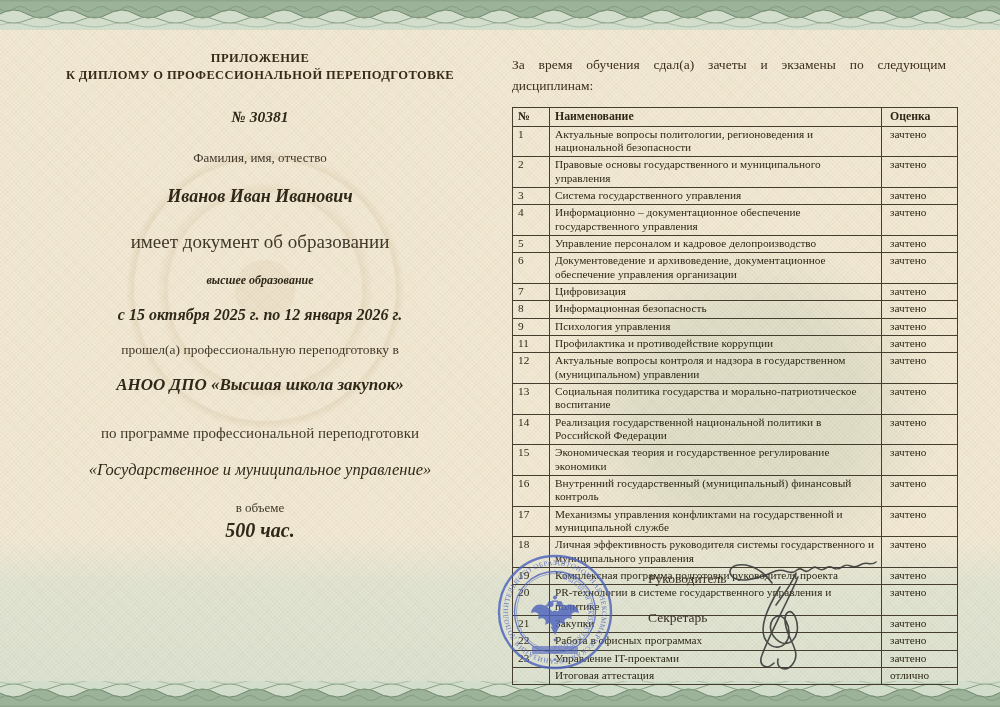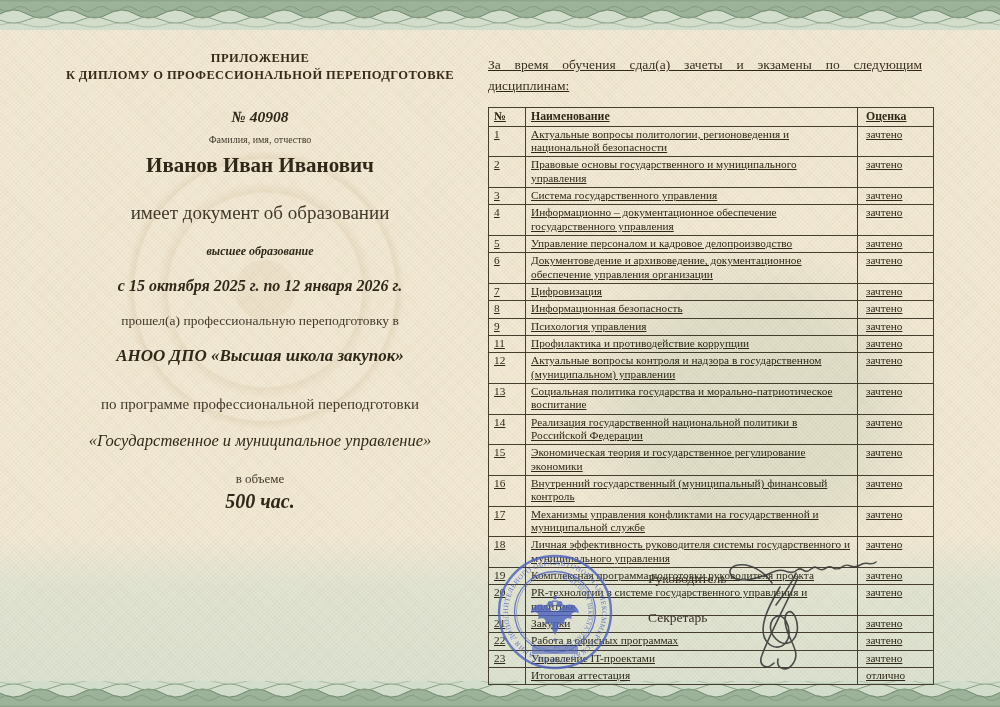--- a/index.html
+++ b/index.html
@@ -36,34 +36,34 @@
   .border-band{position:absolute;left:0;width:1000px;z-index:2;display:block;}
   #border-top{top:0;height:30px;}
   #border-bottom{bottom:0;height:26px;}
 
   
   .left-page{
     position:absolute;left:40px;top:50px;width:440px;z-index:3;text-align:center;
   }
   .lp-title{font-weight:bold;font-size:12.5px;letter-spacing:.4px;line-height:1.35;color:#352b18;}
   .lp-number{font-weight:bold;font-style:italic;font-size:15.5px;margin-top:24px;}
-  .lp-fio-label{font-size:10px;margin-top:8px;color:#42382a;}
-  .lp-name{font-weight:bold;font-size:21px;margin-top:8px;}
+  .lp-fio-label{font-size:13px;margin-top:24px;color:#42382a;}
+  .lp-name{font-weight:bold;font-style:italic;font-size:18px;margin-top:20px;}
   .lp-hasdoc{font-size:19px;margin-top:24px;color:#42382a;}
   .lp-edu{font-weight:bold;font-style:italic;font-size:12px;margin-top:20px;}
   .lp-period{font-weight:bold;font-style:italic;font-size:16px;margin-top:18px;}
   .lp-completed{font-size:13.5px;margin-top:18px;color:#42382a;}
   .lp-org{font-weight:bold;font-style:italic;font-size:17px;margin-top:17px;}
   .lp-program-label{font-size:15px;margin-top:30px;color:#42382a;}
   .lp-program{font-weight:normal;font-style:italic;font-size:16.5px;margin-top:18px;}
   .lp-volume-label{font-size:13px;margin-top:20px;color:#42382a;}
   .lp-volume{font-weight:bold;font-style:italic;font-size:20px;margin-top:3px;}
 
   
-  .right-page{position:absolute;left:488px;top:55px;width:434px;z-index:3;text-decoration:underline;}
+  .right-page{position:absolute;left:512px;top:55px;width:434px;z-index:3;}
   .intro{font-size:13.5px;line-height:1.55;text-align:justify;color:#3a2f1f;}
   table.grades{
     border-collapse:collapse;width:446px;margin-top:10px;
     font-size:11.3px;line-height:1.18;color:#2e2817;
   }
   table.grades th,table.grades td{
     border:1px solid #453e2f;padding:1px 5px 2px 5px;vertical-align:top;text-align:left;
   }
   table.grades{border:1.5px solid #453e2f;}
   table.grades th{font-weight:bold;font-size:11.8px;padding-top:2px;padding-bottom:2px;}
@@ -102,21 +102,21 @@
       <path d="M0 12 Q 13.5 20 27 12 Q 40.5 4 54 12 Q 67.5 20 81 12 Q 94.5 4 108 12 Q 121.5 20 135 12 Q 148.5 4 162 12 Q 175.5 20 189 12 Q 202.5 4 216 12 Q 229.5 20 243 12 Q 256.5 4 270 12 Q 283.5 20 297 12 Q 310.5 4 324 12 Q 337.5 20 351 12 Q 364.5 4 378 12 Q 391.5 20 405 12 Q 418.5 4 432 12 Q 445.5 20 459 12 Q 472.5 4 486 12 Q 499.5 20 513 12 Q 526.5 4 540 12 Q 553.5 20 567 12 Q 580.5 4 594 12 Q 607.5 20 621 12 Q 634.5 4 648 12 Q 661.5 20 675 12 Q 688.5 4 702 12 Q 715.5 20 729 12 Q 742.5 4 756 12 Q 769.5 20 783 12 Q 796.5 4 810 12 Q 823.5 20 837 12 Q 850.5 4 864 12 Q 877.5 20 891 12 Q 904.5 4 918 12 Q 931.5 20 945 12 Q 958.5 4 972 12 Q 985.5 20 999 12 Q 1012.5 4 1026 12" fill="none" stroke="#70886f" stroke-width="1"></path>
       <path d="M0 6 Q 13.5 0 27 6 Q 40.5 12 54 6 Q 67.5 0 81 6 Q 94.5 12 108 6 Q 121.5 0 135 6 Q 148.5 12 162 6 Q 175.5 0 189 6 Q 202.5 12 216 6 Q 229.5 0 243 6 Q 256.5 12 270 6 Q 283.5 0 297 6 Q 310.5 12 324 6 Q 337.5 0 351 6 Q 364.5 12 378 6 Q 391.5 0 405 6 Q 418.5 12 432 6 Q 445.5 0 459 6 Q 472.5 12 486 6 Q 499.5 0 513 6 Q 526.5 12 540 6 Q 553.5 0 567 6 Q 580.5 12 594 6 Q 607.5 0 621 6 Q 634.5 12 648 6 Q 661.5 0 675 6 Q 688.5 12 702 6 Q 715.5 0 729 6 Q 742.5 12 756 6 Q 769.5 0 783 6 Q 796.5 12 810 6 Q 823.5 0 837 6 Q 850.5 12 864 6 Q 877.5 0 891 6 Q 904.5 12 918 6 Q 931.5 0 945 6 Q 958.5 12 972 6 Q 985.5 0 999 6 Q 1012.5 12 1026 6" fill="none" stroke="#87a083" stroke-width="1"></path>
       <path d="M0 1 Q 13.5 5 27 1 Q 40.5 -3 54 1 Q 67.5 5 81 1 Q 94.5 -3 108 1 Q 121.5 5 135 1 Q 148.5 -3 162 1 Q 175.5 5 189 1 Q 202.5 -3 216 1 Q 229.5 5 243 1 Q 256.5 -3 270 1 Q 283.5 5 297 1 Q 310.5 -3 324 1 Q 337.5 5 351 1 Q 364.5 -3 378 1 Q 391.5 5 405 1 Q 418.5 -3 432 1 Q 445.5 5 459 1 Q 472.5 -3 486 1 Q 499.5 5 513 1 Q 526.5 -3 540 1 Q 553.5 5 567 1 Q 580.5 -3 594 1 Q 607.5 5 621 1 Q 634.5 -3 648 1 Q 661.5 5 675 1 Q 688.5 -3 702 1 Q 715.5 5 729 1 Q 742.5 -3 756 1 Q 769.5 5 783 1 Q 796.5 -3 810 1 Q 823.5 5 837 1 Q 850.5 -3 864 1 Q 877.5 5 891 1 Q 904.5 -3 918 1 Q 931.5 5 945 1 Q 958.5 -3 972 1 Q 985.5 5 999 1 Q 1012.5 -3 1026 1" fill="none" stroke="#aebfa8" stroke-width="1"></path>
       <path d="M0 17 Q 6.75 12 13.5 17 Q 20.25 22 27 17 Q 33.75 12 40.5 17 Q 47.25 22 54 17 Q 60.75 12 67.5 17 Q 74.25 22 81 17 Q 87.75 12 94.5 17 Q 101.25 22 108 17 Q 114.75 12 121.5 17 Q 128.25 22 135 17 Q 141.75 12 148.5 17 Q 155.25 22 162 17 Q 168.75 12 175.5 17 Q 182.25 22 189 17 Q 195.75 12 202.5 17 Q 209.25 22 216 17 Q 222.75 12 229.5 17 Q 236.25 22 243 17 Q 249.75 12 256.5 17 Q 263.25 22 270 17 Q 276.75 12 283.5 17 Q 290.25 22 297 17 Q 303.75 12 310.5 17 Q 317.25 22 324 17 Q 330.75 12 337.5 17 Q 344.25 22 351 17 Q 357.75 12 364.5 17 Q 371.25 22 378 17 Q 384.75 12 391.5 17 Q 398.25 22 405 17 Q 411.75 12 418.5 17 Q 425.25 22 432 17 Q 438.75 12 445.5 17 Q 452.25 22 459 17 Q 465.75 12 472.5 17 Q 479.25 22 486 17 Q 492.75 12 499.5 17 Q 506.25 22 513 17 Q 519.75 12 526.5 17 Q 533.25 22 540 17 Q 546.75 12 553.5 17 Q 560.25 22 567 17 Q 573.75 12 580.5 17 Q 587.25 22 594 17 Q 600.75 12 607.5 17 Q 614.25 22 621 17 Q 627.75 12 634.5 17 Q 641.25 22 648 17 Q 654.75 12 661.5 17 Q 668.25 22 675 17 Q 681.75 12 688.5 17 Q 695.25 22 702 17 Q 708.75 12 715.5 17 Q 722.25 22 729 17 Q 735.75 12 742.5 17 Q 749.25 22 756 17 Q 762.75 12 769.5 17 Q 776.25 22 783 17 Q 789.75 12 796.5 17 Q 803.25 22 810 17 Q 816.75 12 823.5 17 Q 830.25 22 837 17 Q 843.75 12 850.5 17 Q 857.25 22 864 17 Q 870.75 12 877.5 17 Q 884.25 22 891 17 Q 897.75 12 904.5 17 Q 911.25 22 918 17 Q 924.75 12 931.5 17 Q 938.25 22 945 17 Q 951.75 12 958.5 17 Q 965.25 22 972 17 Q 978.75 12 985.5 17 Q 992.25 22 999 17 Q 1005.75 12 1012.5 17" fill="none" stroke="#7d957c" stroke-width="0.8"></path>
       <rect x="0" y="24.5" width="1000" height="1.5" fill="#8fa68c"></rect>
     </svg>
 
   <div class="left-page">
     <div class="lp-title">ПРИЛОЖЕНИЕ</div>
     <div class="lp-title">К ДИПЛОМУ О ПРОФЕССИОНАЛЬНОЙ ПЕРЕПОДГОТОВКЕ</div>
-    <div class="lp-number">№ 40908</div>
+    <div class="lp-number">№ 30381</div>
     <div class="lp-fio-label">Фамилия, имя, отчество</div>
     <div class="lp-name">Иванов Иван Иванович</div>
     <div class="lp-hasdoc">имеет документ об образовании</div>
     <div class="lp-edu">высшее образование</div>
     <div class="lp-period">с 15 октября 2025 г. по 12 января 2026 г.</div>
     <div class="lp-completed">прошел(а) профессиональную переподготовку в</div>
     <div class="lp-org">АНОО ДПО «Высшая школа закупок»</div>
     <div class="lp-program-label">по программе профессиональной переподготовки</div>
     <div class="lp-program">«Государственное и муниципальное управление»</div>
     <div class="lp-volume-label">в объеме</div>

